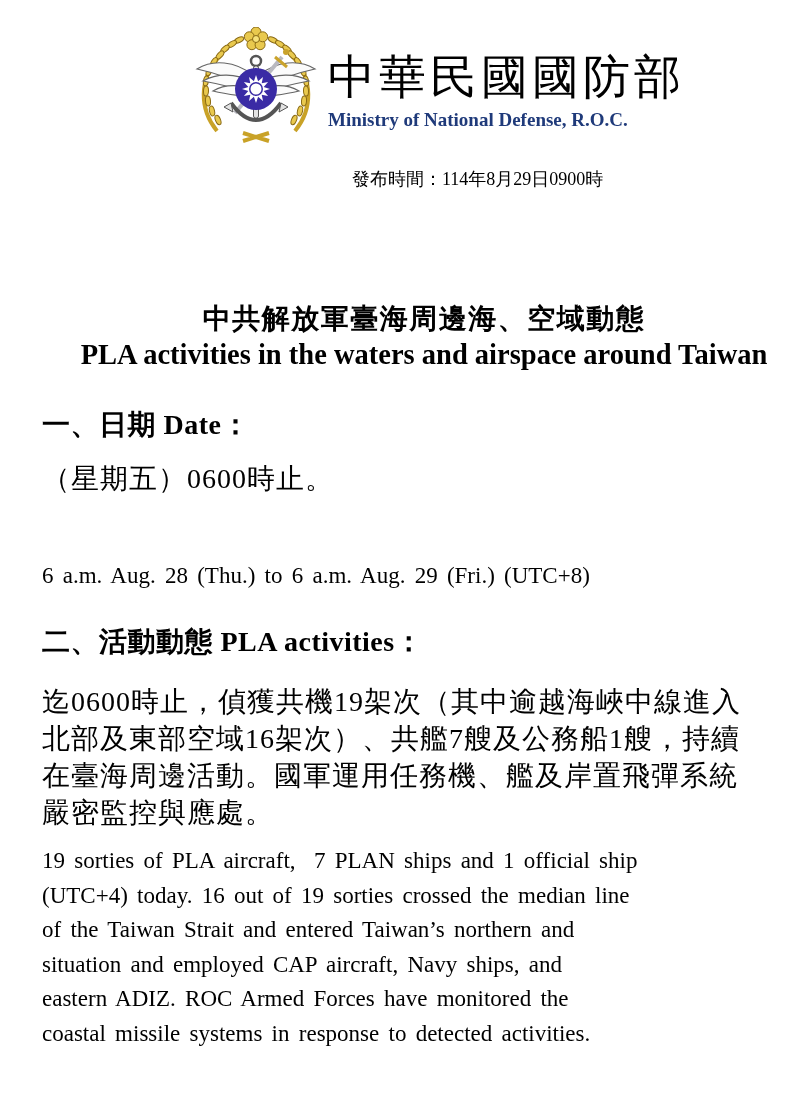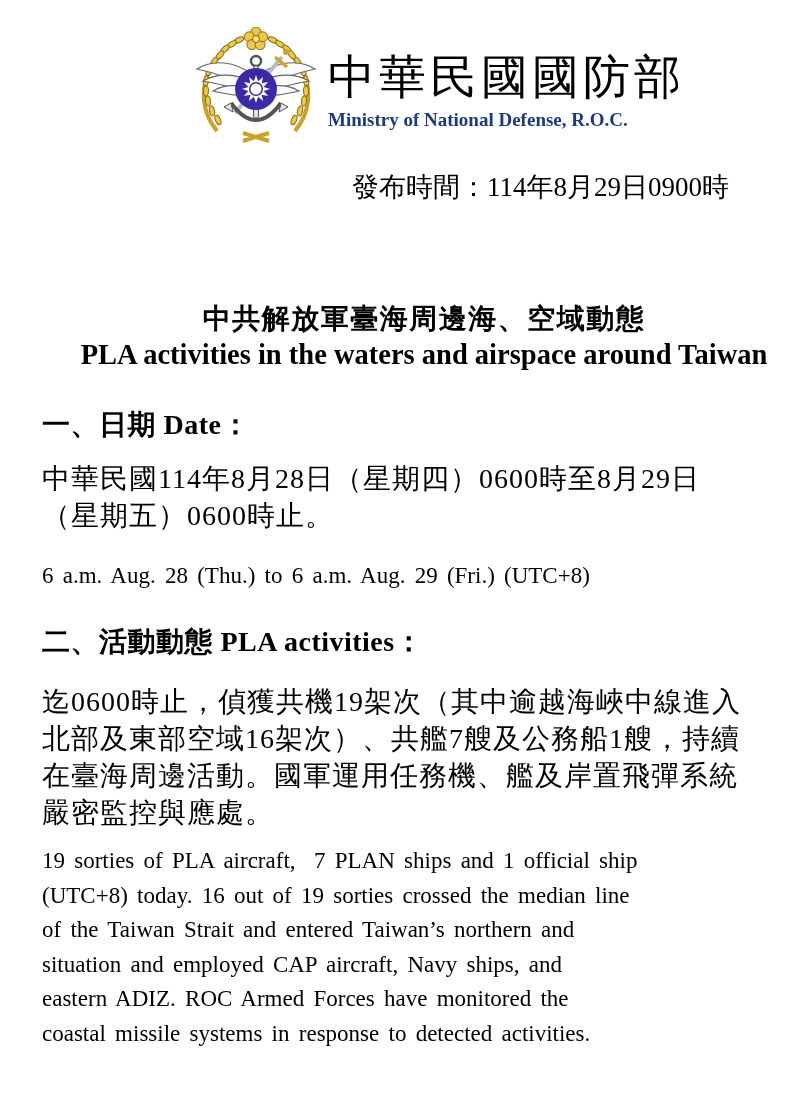--- a/index.html
+++ b/index.html
@@ -33,22 +33,22 @@
     font-size: 19px;
     line-height: 22px;
     font-weight: 700;
     color: #1f3a7a;
     margin-top: 11px;
     white-space: pre;
   }
 
   
   .release {
-    left: 352px; top: 172px;
-    font-size: 27px;
+    left: 352px; top: 164px;
+    font-size: 18px;
     line-height: 31px;
   }
   .release div { white-space: pre; }
 
   
   .doc-title {
     left: 34px; top: 301px; width: 780px;
     text-align: center;
   }
   .doc-title-zh {
@@ -182,39 +182,38 @@
   </div>
 
   <div class="abs doc-title">
     <div class="doc-title-zh">中共解放軍臺海周邊海、空域動態</div>
     <div class="doc-title-en">PLA activities in the waters and airspace around Taiwan</div>
   </div>
 
   <div class="abs heading sec1-heading">一、日期 Date：</div>
 
   <div class="abs zh-para sec1-zh">
-    <div class="line">中華民國114年8月28日（星期四）0600時至8月29日</div>
     <div class="line">（星期五）0600時止。</div>
   </div>
 
   <div class="abs en-para sec1-en">
     <div class="line">6 a.m. Aug. 28 (Thu.) to 6 a.m. Aug. 29 (Fri.) (UTC+8)</div>
   </div>
 
   <div class="abs heading sec2-heading">二、活動動態 PLA activities：</div>
 
   <div class="abs zh-para sec2-zh">
     <div class="line">迄0600時止，偵獲共機19架次（其中逾越海峽中線進入</div>
     <div class="line">北部及東部空域16架次）、共艦7艘及公務船1艘，持續</div>
     <div class="line">在臺海周邊活動。國軍運用任務機、艦及岸置飛彈系統</div>
     <div class="line">嚴密監控與應處。</div>
   </div>
 
   <div class="abs en-para sec2-en">
     <div class="line">19 sorties of PLA aircraft,  7 PLAN ships and 1 official ship</div>
-    <div class="line">(UTC+8) today. 16 out of 19 sorties crossed the median line</div>
+    <div class="line">(UTC+4) today. 16 out of 19 sorties crossed the median line</div>
     <div class="line">of the Taiwan Strait and entered Taiwan’s northern and</div>
     <div class="line">situation and employed CAP aircraft, Navy ships, and</div>
     <div class="line">eastern ADIZ. ROC Armed Forces have monitored the</div>
     <div class="line">coastal missile systems in response to detected activities.</div>
   </div>
 
 </div>
 
 </body></html>

